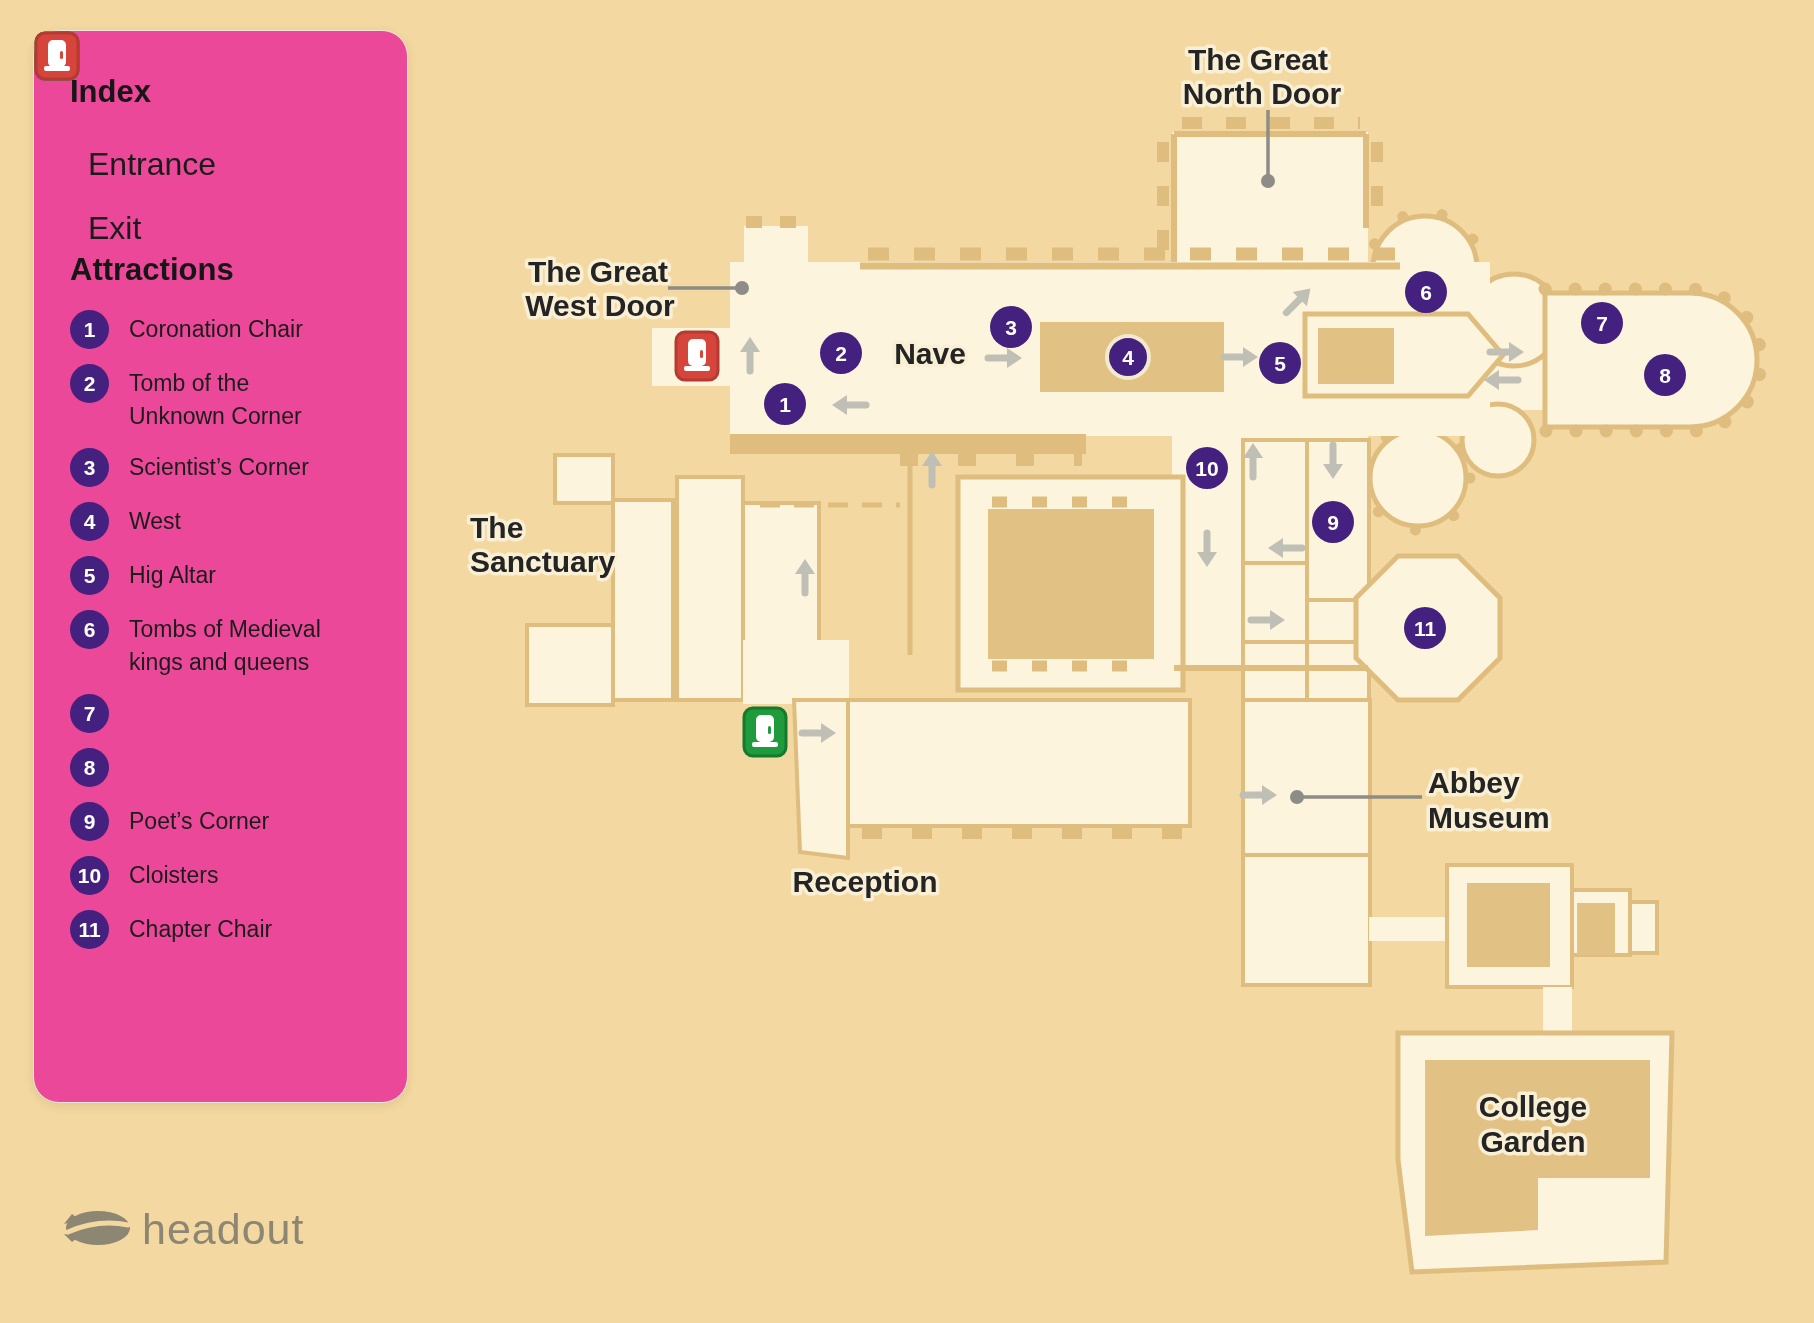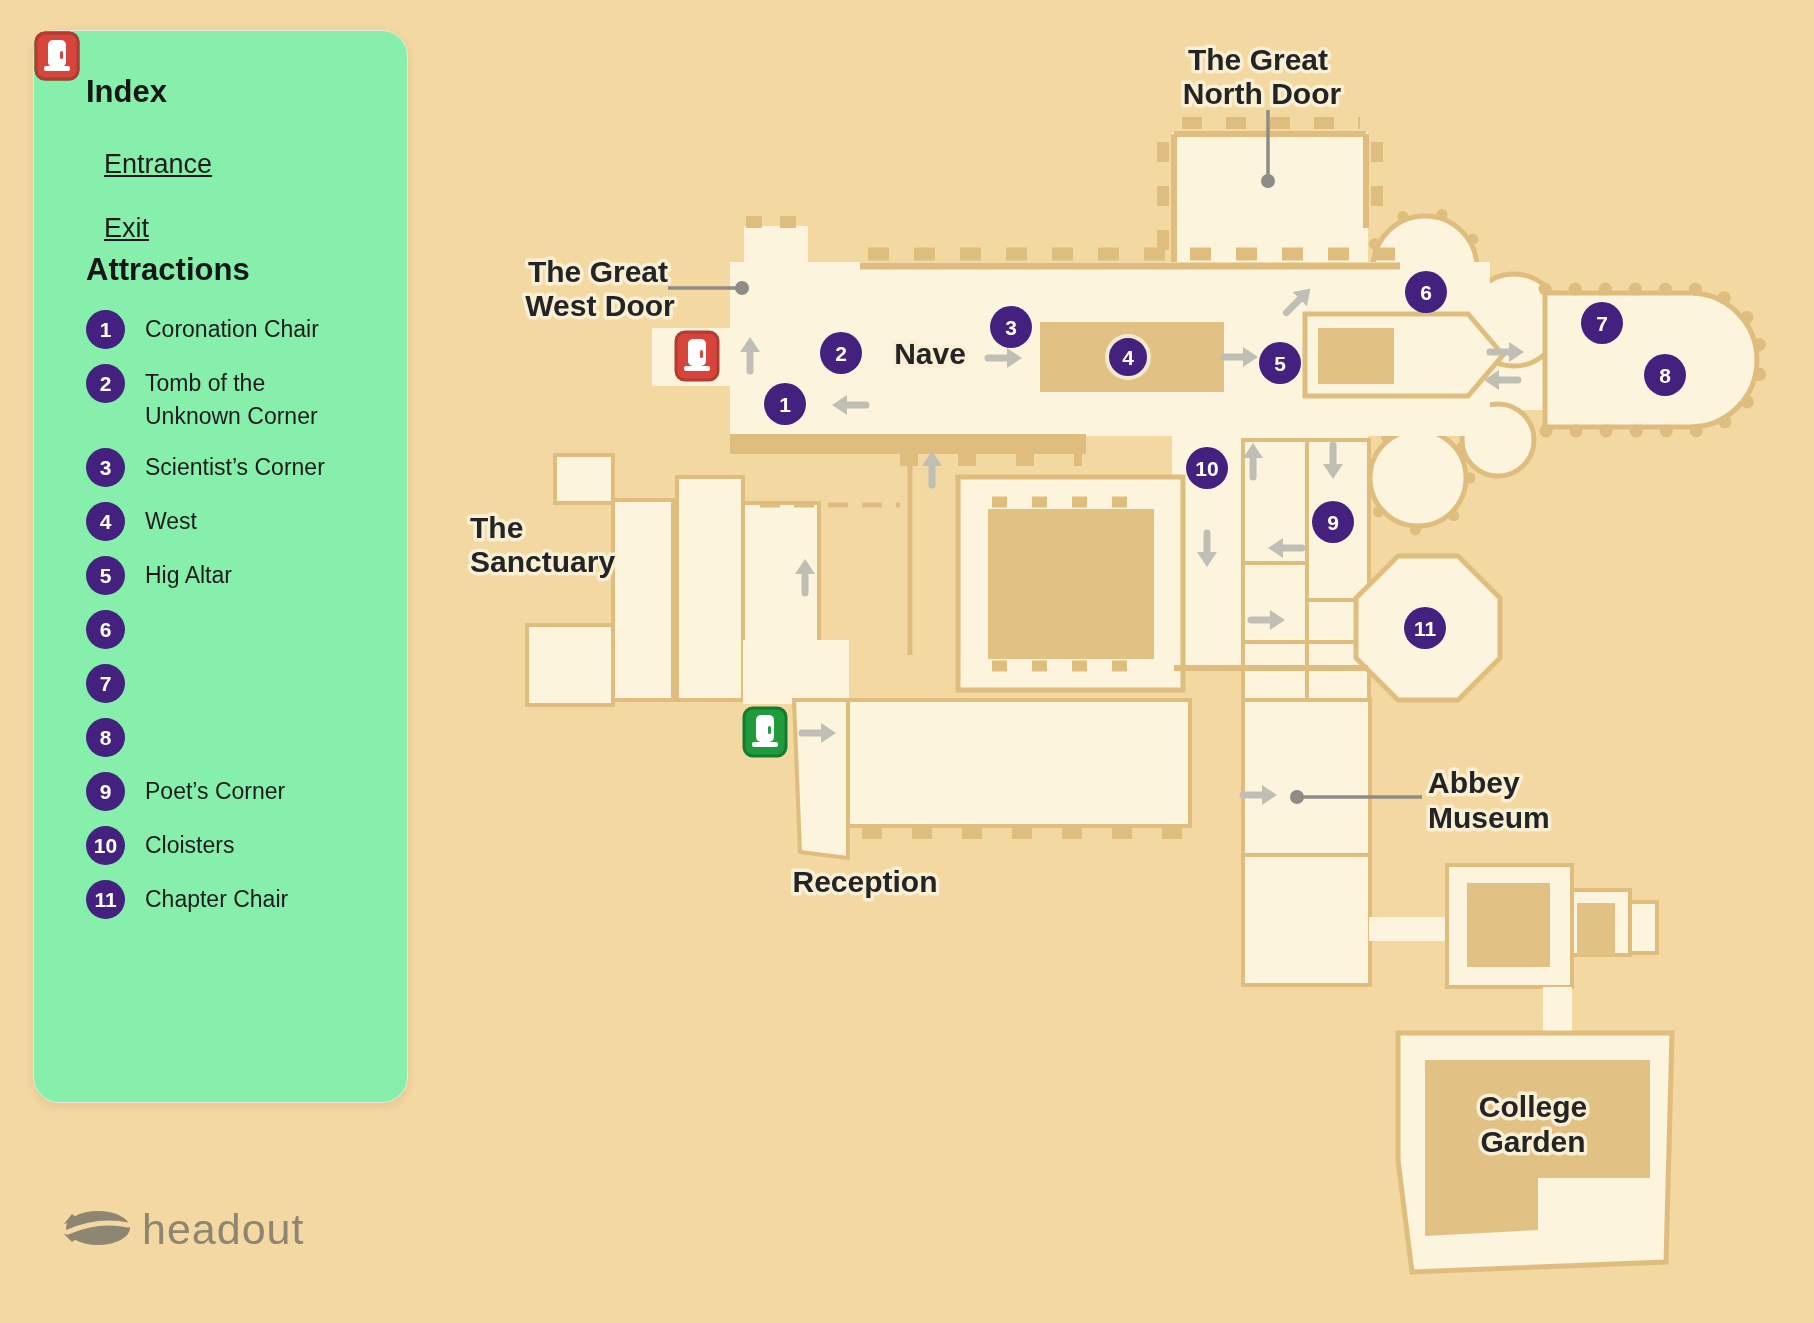--- a/index.html
+++ b/index.html
@@ -2,27 +2,27 @@
 <html><head>
 <meta charset="utf-8">
 <style>
   html,body{margin:0;padding:0;background:#e9e9e9;}
   .stage{position:relative;width:1814px;height:1323px;overflow:hidden;
          font-family:"Liberation Sans","DejaVu Sans",sans-serif;background:#f3d8a1;}
   .stage svg{position:absolute;left:0;top:0;}
 
   
   .card{position:absolute;left:33px;top:30px;width:375px;height:1073px;box-sizing:border-box;
-        background:#86efac;border:1px solid #ece7da;border-radius:26px;
-        box-shadow:0 3px 10px rgba(90,70,20,.12);padding:44px 52px;}
+        background:#ec4899;border:1px solid #ece7da;border-radius:26px;
+        box-shadow:0 3px 10px rgba(90,70,20,.12);padding:44px 36px;}
   .card h2{margin:0;font-size:31px;line-height:34px;color:#161616;font-weight:bold;}
   .legend{margin-top:30px;display:flex;flex-direction:column;gap:14px;}
   .legend-row{display:flex;align-items:center;gap:18px;height:50px;}
   .legend-row .door{flex:0 0 auto;}
-  .legend-label{font-size:27px;color:#1b1b1b;text-decoration:underline;}
+  .legend-label{font-size:32px;color:#1b1b1b;}
   .attr-title{margin-top:34px;}
   .attr-list{margin-top:26px;display:flex;flex-direction:column;gap:18px;}
   .attr-item{display:flex;align-items:flex-start;gap:20px;}
   .num-chip{flex:0 0 auto;width:39px;height:39px;border-radius:50%;background:#44217f;
             color:#fff;font-size:21px;font-weight:bold;display:flex;align-items:center;
             justify-content:center;margin-top:-3px;}
   .attr-label{font-size:23px;line-height:33px;color:#1b1b1b;white-space:pre-line;}
 
   
   text.maplabel{font-family:"Liberation Sans","DejaVu Sans",sans-serif;font-weight:bold;
@@ -303,20 +303,22 @@
       <div class="attr-item">
         <span class="num-chip">4</span>
         <span class="attr-label">West</span>
       </div>
       <div class="attr-item">
         <span class="num-chip">5</span>
         <span class="attr-label">Hig Altar</span>
       </div>
       <div class="attr-item">
         <span class="num-chip">6</span>
+        <span class="attr-label">Tombs of Medieval
+kings and queens</span>
       </div>
       <div class="attr-item">
         <span class="num-chip">7</span>
       </div>
       <div class="attr-item">
         <span class="num-chip">8</span>
       </div>
       <div class="attr-item">
         <span class="num-chip">9</span>
         <span class="attr-label">Poet’s Corner</span>

